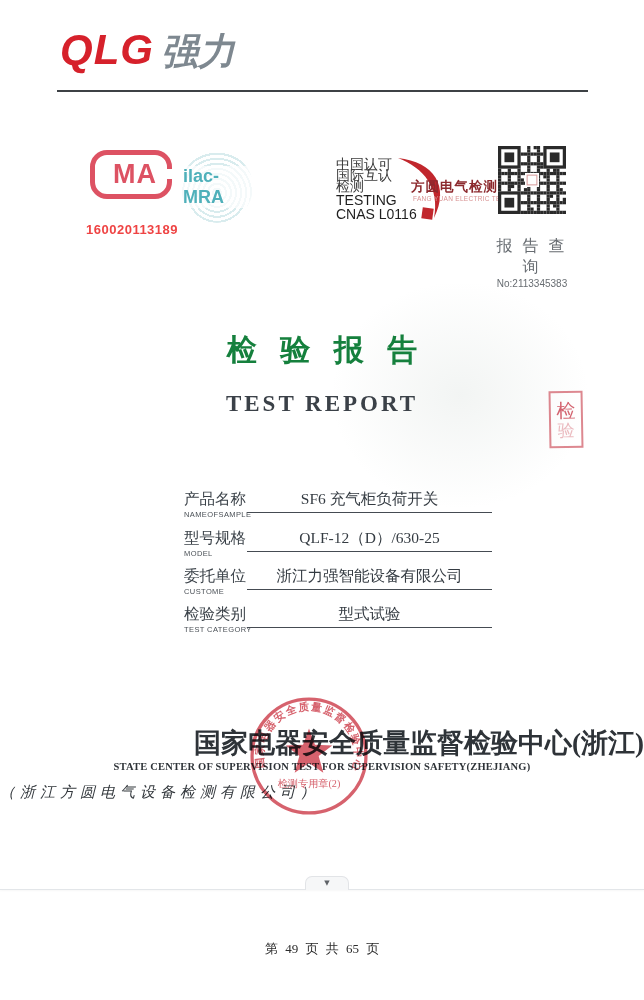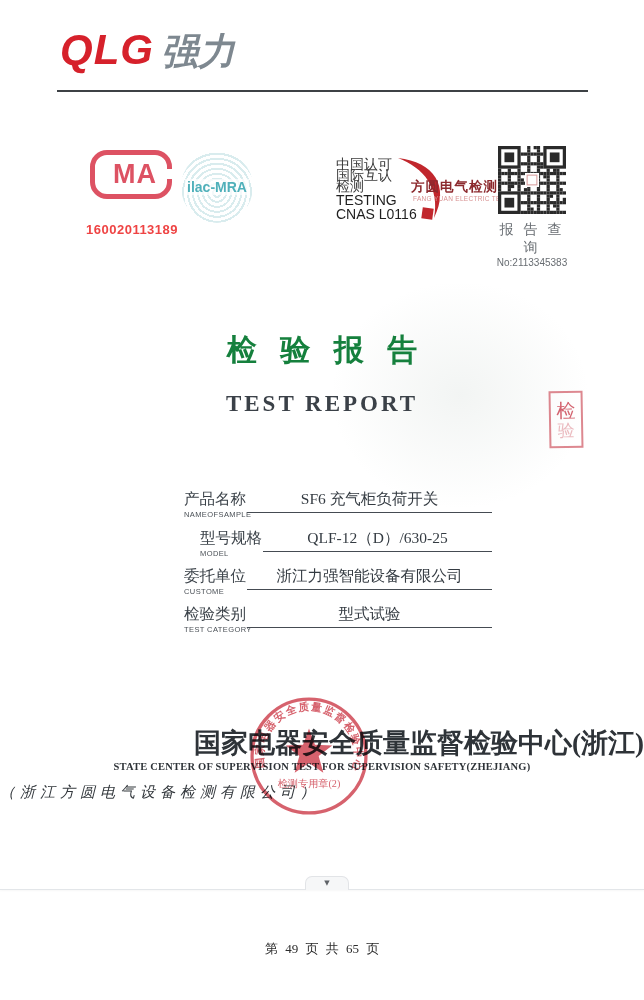--- a/index.html
+++ b/index.html
@@ -20,48 +20,48 @@
   
   .cma { left:86px; top:150px; width:90px; text-align:center; }
   .cma-box { width:82px; height:49px; margin:0 auto; border:5px solid #dd5263; border-radius:17px; position:relative; }
   .cma-gap { position:absolute; right:-5px; top:14px; width:5px; height:10px; background:#fff; }
   .cma-letters { font-family:"Liberation Sans", sans-serif; font-weight:bold; font-size:27px; color:#dd5263; line-height:39px; letter-spacing:1px;padding-left:8px; }
   .cma-number { margin-top:23px; font-family:"Liberation Sans", sans-serif; font-weight:bold; font-size:13px; color:#ef4444; letter-spacing:0.5px; }
 
   .ilac { left:181px; top:151px; width:72px; height:72px; border-radius:50%;
           background:repeating-radial-gradient(circle at 50% 58%, #ffffff 0 3px, #d9ecee 3px 5px);
           display:flex; align-items:center; justify-content:center; }
-  .ilac-label { font-family:"Liberation Sans", sans-serif; font-weight:bold; font-size:14px; color:#4fb0ba; background:rgba(255,255,255,0.7); padding:0 2px; }
+  .ilac-label { font-family:"Liberation Sans", sans-serif; font-weight:bold; font-size:18px; color:#4fb0ba; background:rgba(255,255,255,0.7); padding:0 2px; }
 
   .cnas { left:256px; top:163px; }
   .cnas-info { left:336px; top:159px; font-family:"Liberation Sans", sans-serif; font-weight:normal; font-size:14px; color:#3a3a3a; line-height:11px; }
   .cnas-info .en { margin-top:3px; color:#1f1f1f; }
 
   .fangyuan { left:388px; top:154px; width:112px; height:72px; }
   .fy-cn { position:absolute; left:23px; top:24px; font-weight:bold; font-size:13.5px; color:#8c2a2e; letter-spacing:1px; white-space:nowrap; }
   .fy-en { position:absolute; left:25px; top:41px; font-family:"Liberation Sans", sans-serif; font-size:6.5px; color:#d89191; letter-spacing:0.3px; white-space:nowrap; }
 
   .qr { left:496px; top:146px; width:72px; text-align:center; }
-  .qr-caption { margin-top:3px; font-family:Liberation Sans, sans-serif; font-size:14px; color:#686d72; letter-spacing:3px; }
+  .qr-caption { margin-top:18px; font-family:Liberation Serif, serif; font-size:16px; color:#686d72; letter-spacing:3px; }
   .qr-number { font-family:"Liberation Sans", sans-serif; font-size:10px; color:#686d72; }
 
   
   .title-cn { left:0; right:0; top:330px; text-align:center; font-weight:bold; font-size:30px; color:#15803d; word-spacing:16px; }
   .title-en { left:0; right:0; top:391px; text-align:center; font-weight:bold; font-size:23px; color:#3b4148; letter-spacing:3px; }
 
   
   .side-stamp { left:549px; top:391px; width:34px; height:57px; border:2px solid rgba(207,85,97,0.7); transform:rotate(-1deg);
                 display:flex; flex-direction:column; align-items:center; justify-content:center; }
   .side-stamp .c1 { font-size:19px; color:rgba(200,60,75,0.8); line-height:21px; }
   .side-stamp .c2 { font-size:17px; color:rgba(200,60,75,0.35); line-height:19px; }
 
   
   .form { left:184px; top:489px; width:308px; height:160px; }
   .frow { position:absolute; left:0; right:0; height:34px; }
-  .r0 { top:0; } .r1 { top:39px;margin-left:16px; } .r2 { top:77px; } .r3 { top:115px; }
+  .r0 { top:0; } .r1 { top:39px; } .r2 { top:77px; } .r3 { top:115px; }
   .frow-line { display:flex; align-items:baseline; }
   .flabel { font-size:15.5px; color:#3b4249; white-space:nowrap; width:63px; }
   .fvalue { flex:1; border-bottom:1.4px solid #454b52; text-align:center; font-size:15.5px; color:#343b42; padding-bottom:2px; white-space:nowrap; }
   .fsub { position:absolute; left:0; top:21px; font-family:"Liberation Sans", sans-serif; font-size:7.5px; color:#4a5056; letter-spacing:0.4px; }
 
   
   .issuer-cn { left:0; right:0; top:725px; text-align:right; font-weight:bold; font-size:27px; color:#2e3338; white-space:nowrap; }
   .issuer-en { left:0; right:0; top:761px; text-align:center; font-weight:bold; font-size:10.5px; color:#2e3338; letter-spacing:0.2px; }
   .issuer-co { left:0; right:0; top:783px; font-size:15px; color:#33383d; letter-spacing:5px;font-style:italic; }
   .round-stamp { left:248px; top:695px; width:122px; height:122px; opacity:0.85; mix-blend-mode:multiply; }

